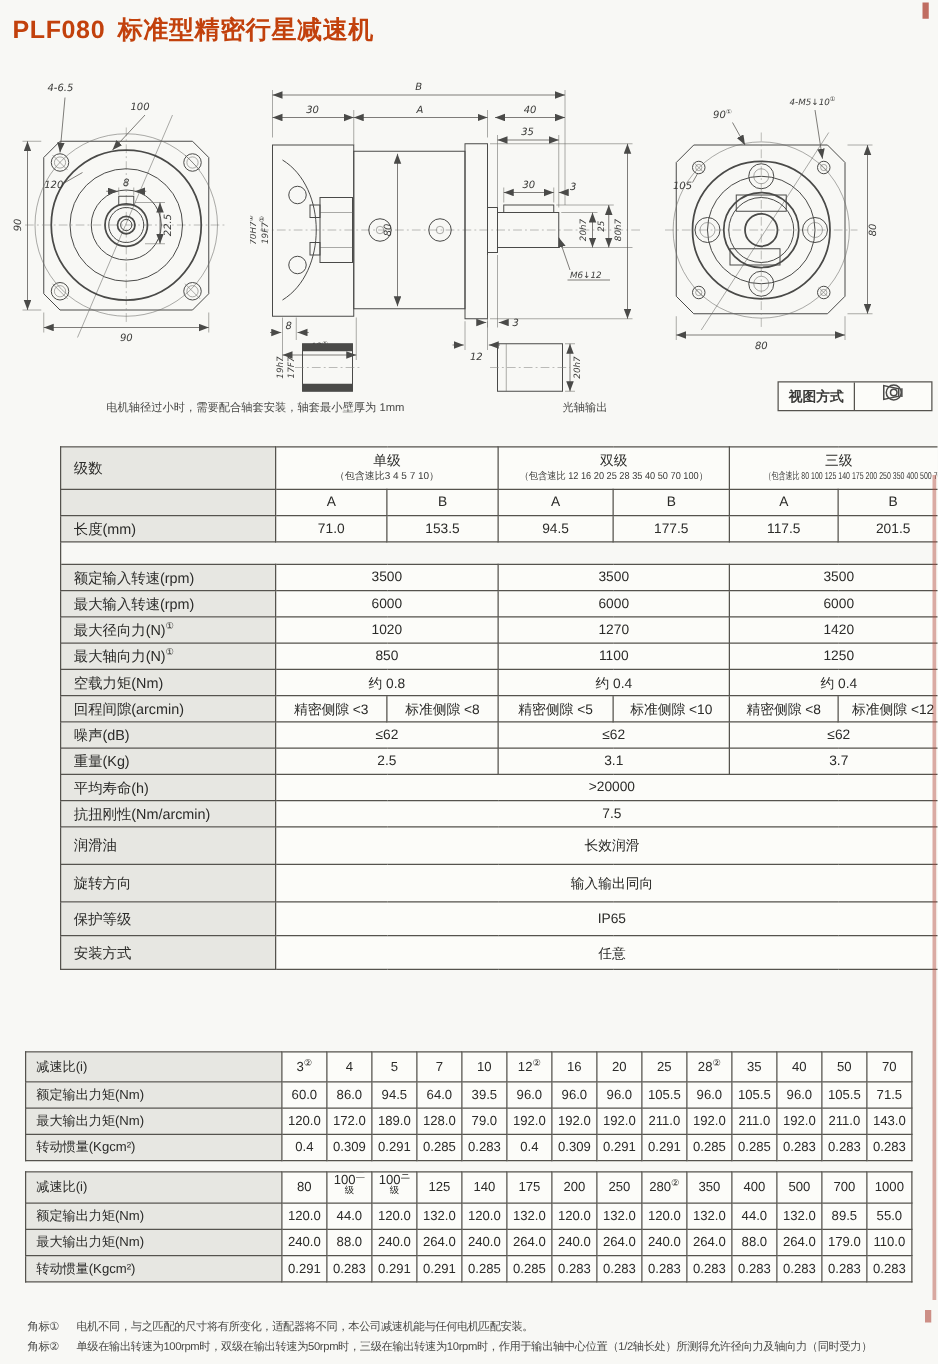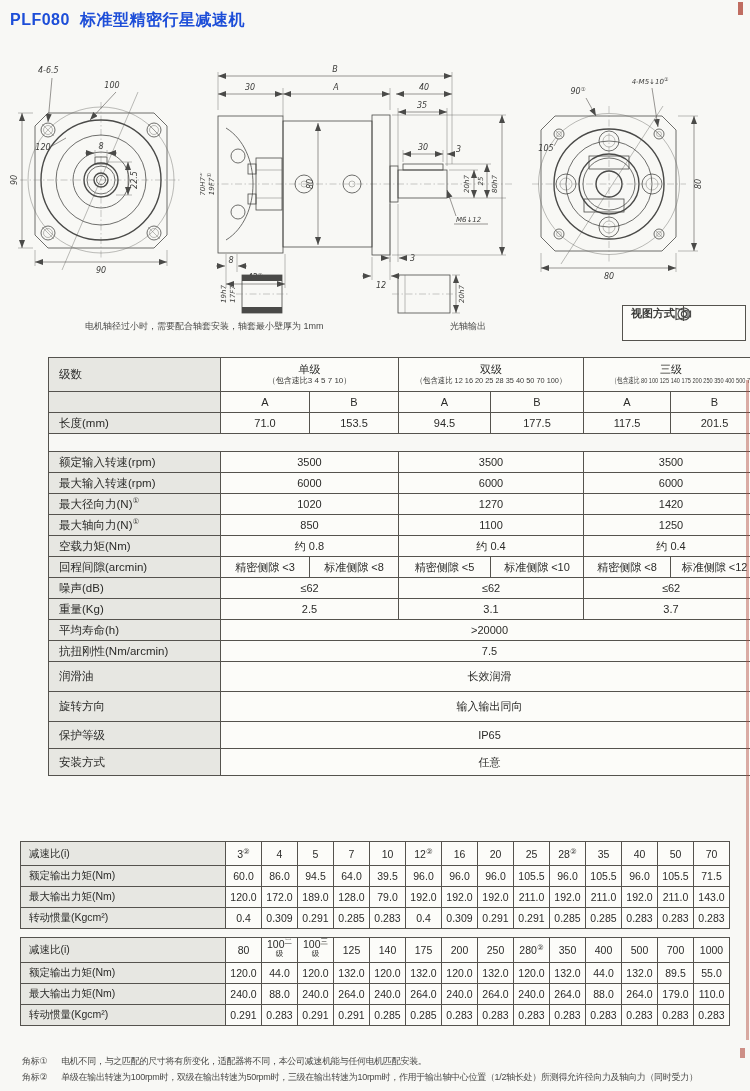--- a/index.html
+++ b/index.html
@@ -2,33 +2,33 @@
 <html><head>
 <meta charset="utf-8">
 <style>
   html,body{margin:0;padding:0;}
   body{
     width:750px;height:1091px;position:relative;overflow:hidden;
     background:#f8f8f5;
     font-family:"Liberation Sans","DejaVu Sans",sans-serif;
     color:#2e2e2c;
   }
-  .page-title{position:absolute;top:10px;left:10px;font-size:16px;font-weight:bold;color:#1d4ed8;letter-spacing:.5px;}
+  .page-title{position:absolute;top:10px;left:10px;font-size:20px;font-weight:bold;color:#c2410c;letter-spacing:.5px;}
   .page-title .model{margin-right:10px;}
 
   
   .drawings{position:absolute;top:58px;left:10px;width:736px;height:292px;}
   .drawings svg{position:absolute;top:0;}
   #dw-front{left:0;}
   #dw-side{left:190px;}
   #dw-rear{left:516px;}
   .note{position:absolute;font-size:9px;color:#4a4a48;white-space:nowrap;}
   .viewbox{
-    position:absolute;left:612px;top:247px;width:124px;height:36px;
-    border:1px solid #55534e;display:flex;background:#fcfcf9;box-sizing:border-box;flex-direction:column;
+    position:absolute;left:612px;top:247px;width:124px;height:24px;
+    border:1px solid #55534e;display:flex;background:#fcfcf9;box-sizing:border-box;
   }
   .viewbox .vb-label{width:60px;border-right:1px solid #55534e;display:flex;align-items:center;justify-content:center;font-size:11px;font-weight:bold;color:#3a3a38;}
   .viewbox .vb-icons{flex:1;display:flex;align-items:center;justify-content:center;gap:10px;}
 
   
   .ln{stroke:#4a4a48;stroke-width:.8;fill:none;}
   .lb{stroke:#4a4a48;stroke-width:1.4;fill:none;}
   .lt{stroke:#6b6b68;stroke-width:.45;fill:none;}
   .cl{stroke:#8a8a86;stroke-width:.45;fill:none;stroke-dasharray:7 2.5 1.5 2.5;}
   .dm{stroke:#55534f;stroke-width:.6;fill:none;}

